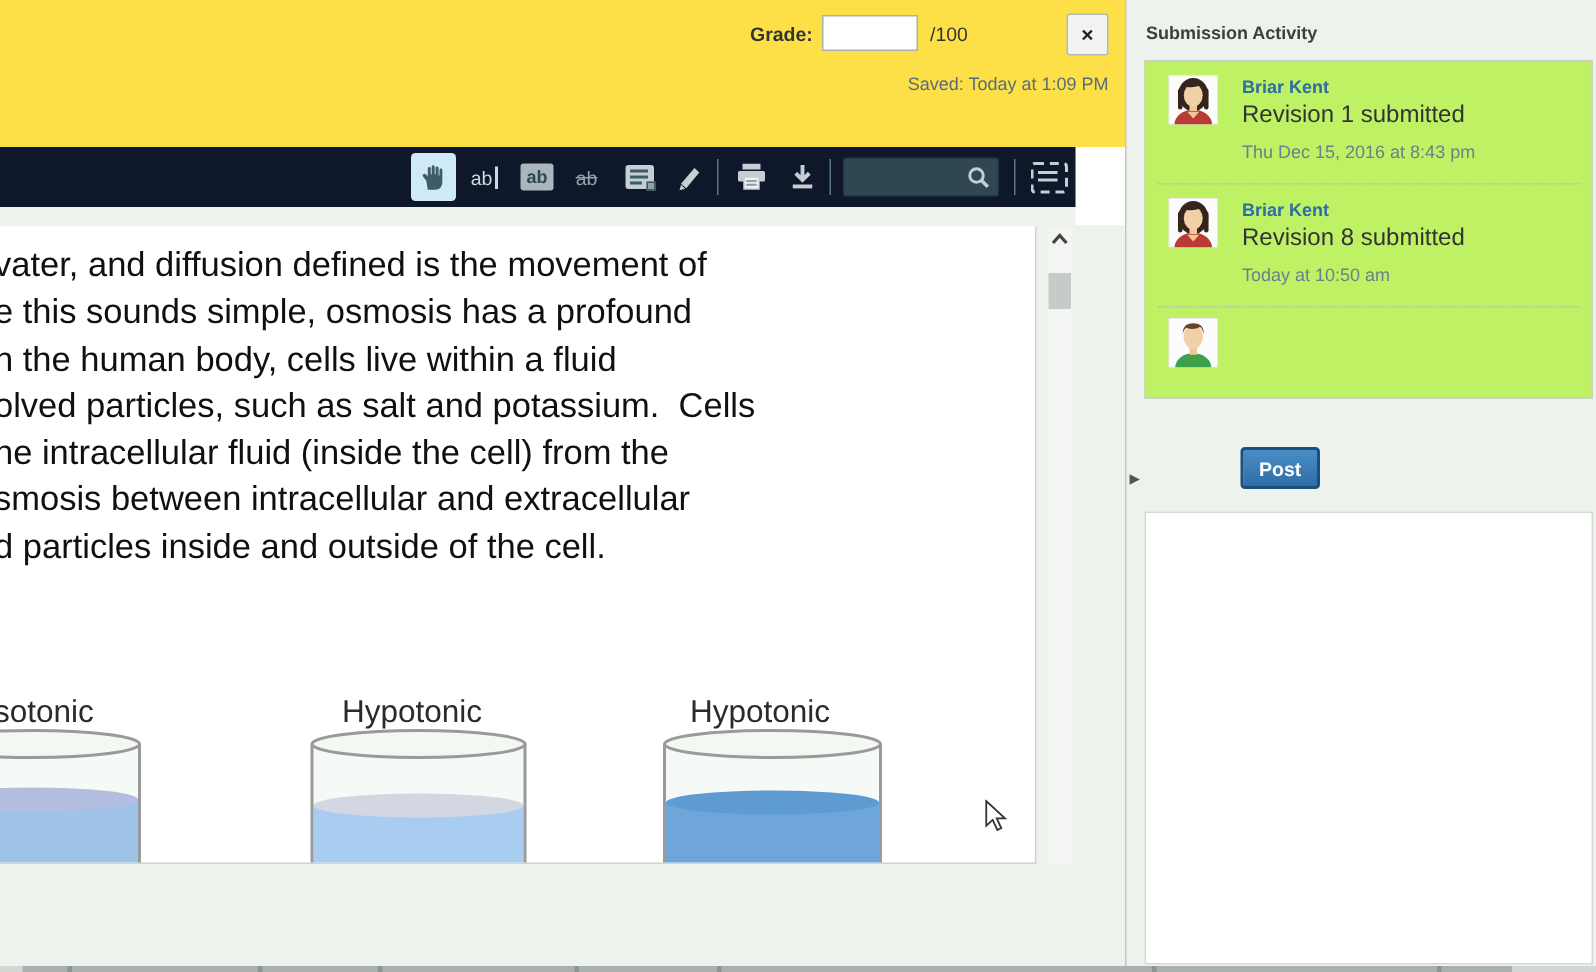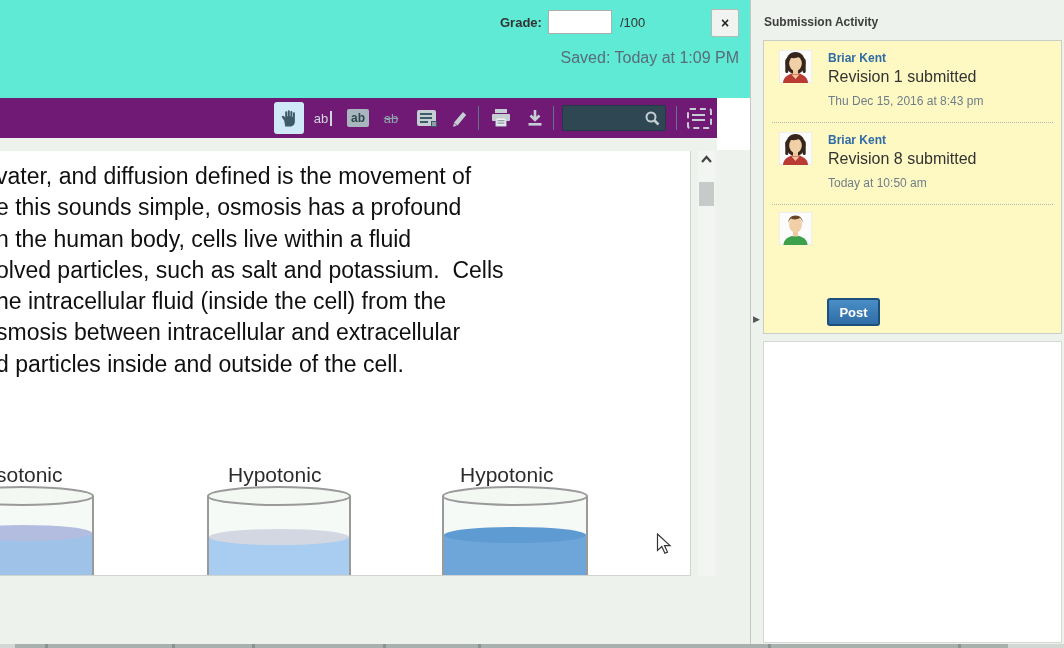--- a/index.html
+++ b/index.html
@@ -1,30 +1,30 @@
 <!DOCTYPE html>
 <html><head>
 <meta charset="utf-8">
 <style>
   * { margin:0; padding:0; box-sizing:border-box; }
   html,body { width:1064px; height:648px; overflow:hidden; }
   body { position:relative; background:#edf2ec; font-family:"Liberation Sans",sans-serif; }
 
   
   .main { position:absolute; left:0; top:0; width:750px; height:648px; }
-  .header-band { position:absolute; left:0; top:0; width:750px; height:98px; background:#5eead4; }
+  .header-band { position:absolute; left:0; top:0; width:750px; height:98px; background:#fde047; }
   .header-patch { position:absolute; left:717px; top:98px; width:33px; height:52px; background:#ffffff; }
   .grade-label { position:absolute; left:500px; top:15px; font-size:13px; font-weight:bold; color:#333; }
   .grade-input { position:absolute; left:548px; top:10px; width:64px; height:24px; border:1px solid #a9b0a9; background:#fff; font-size:13px; padding:0 4px; }
   .grade-max { position:absolute; left:620px; top:15px; font-size:13px; color:#333; }
   .close-btn { position:absolute; left:711px; top:9px; width:28px; height:28px; background:#f0f3ef; border:1px solid #b4bab4; border-radius:2px; font-size:14px; font-weight:bold; color:#222; text-align:center; line-height:26px; cursor:pointer; }
-  .saved-text { position:absolute; right:11px; top:49px; font-size:16px; color:#5a6b7b; }
-
-  
-  .toolbar { position:absolute; left:0; top:98px; width:717px; height:40px; background:#701a75; }
+  .saved-text { position:absolute; right:11px; top:49px; font-size:12px; color:#5a6b7b; }
+
+  
+  .toolbar { position:absolute; left:0; top:98px; width:717px; height:40px; background:#0f172a; }
   .tbtn { position:absolute; top:4px; height:32px; display:flex; align-items:center; justify-content:center; border-radius:3px; cursor:pointer; }
   .tbtn.active { background:#cfe9f8; }
   .tool-ab { color:#cfd9dd; font-size:13px; }
   .ibeam { display:inline-block; width:2px; height:15px; background:#cfd9dd; margin-left:2px; vertical-align:-3px; }
   .hl-box { background:#a9b6bd; color:#2f4751; font-size:12px; font-weight:bold; padding:2px 4px; border-radius:2px; }
   .strike-ab { color:#8fa2ab; font-size:13px; text-decoration:line-through; }
   .tsep { position:absolute; top:8px; width:1px; height:24px; background:#5d7884; }
   .note-icon { width:19px; height:16px; background:#c4ced3; border-radius:2px; position:relative; }
   .note-icon i { position:absolute; left:3px; height:2px; background:#3d5b69; display:block; }
   .note-fold { position:absolute; right:-1px; bottom:-1px; width:6px; height:6px; background:#8fa0a8; border:1px solid #3d5b69; }
@@ -43,21 +43,21 @@
 
   
   .vscroll { position:absolute; left:698px; top:151px; width:17px; height:425px; background:#f2f5f1; }
   .scroll-up { position:absolute; left:0; top:0; width:17px; height:16px; display:flex; align-items:center; justify-content:center; cursor:pointer; }
   .scroll-thumb { position:absolute; left:1px; top:31px; width:15px; height:24px; background:#c6cac8; cursor:grab; }
 
   
   .sidebar { position:absolute; left:750px; top:0; width:314px; height:648px; background:#edf2ec; border-left:1px solid #c3c8c3; }
   .collapse-arrow { position:absolute; left:2px; top:314px; font-size:9px; color:#555; cursor:pointer; }
   .sidebar-title { position:absolute; left:13px; top:15px; font-weight:bold; font-size:12px; color:#3e3e3e; }
-  .activity-box { position:absolute; left:12px; top:40px; width:299px; height:294px; background:#fef9c3; border:1px solid #c9cec9; }
+  .activity-box { position:absolute; left:12px; top:40px; width:299px; height:226px; background:#bef264; border:1px solid #c9cec9; }
   .avatar { position:absolute; left:15px; width:33px; height:33px; }
   .ev-name { position:absolute; left:64px; font-size:12px; font-weight:bold; color:#2e6ca6; cursor:pointer; }
   .ev-action { position:absolute; left:64px; font-size:16px; color:#333; }
   .ev-time { position:absolute; left:64px; font-size:12px; color:#6e7e8a; }
   .dotted-div { position:absolute; left:8px; right:8px; border-top:1px dotted #b5bab5; }
   .comment-box { position:absolute; left:63px; top:170px; width:235px; height:78px; border:1px solid #c8cdc8; background:#fff; }
   .comment-input-wrap { position:absolute; left:0; top:0; right:0; height:49px; border-bottom:1px dotted #c8cdc8; }
   .comment-input-wrap input { width:100%; height:100%; border:none; outline:none; padding:8px; font-size:13px; color:#333; font-family:"Liberation Sans",sans-serif; }
   .comment-input-wrap input::placeholder { color:#a8a8a8; }
   .comment-tools { position:absolute; left:0; bottom:0; right:0; height:28px; display:flex; }

